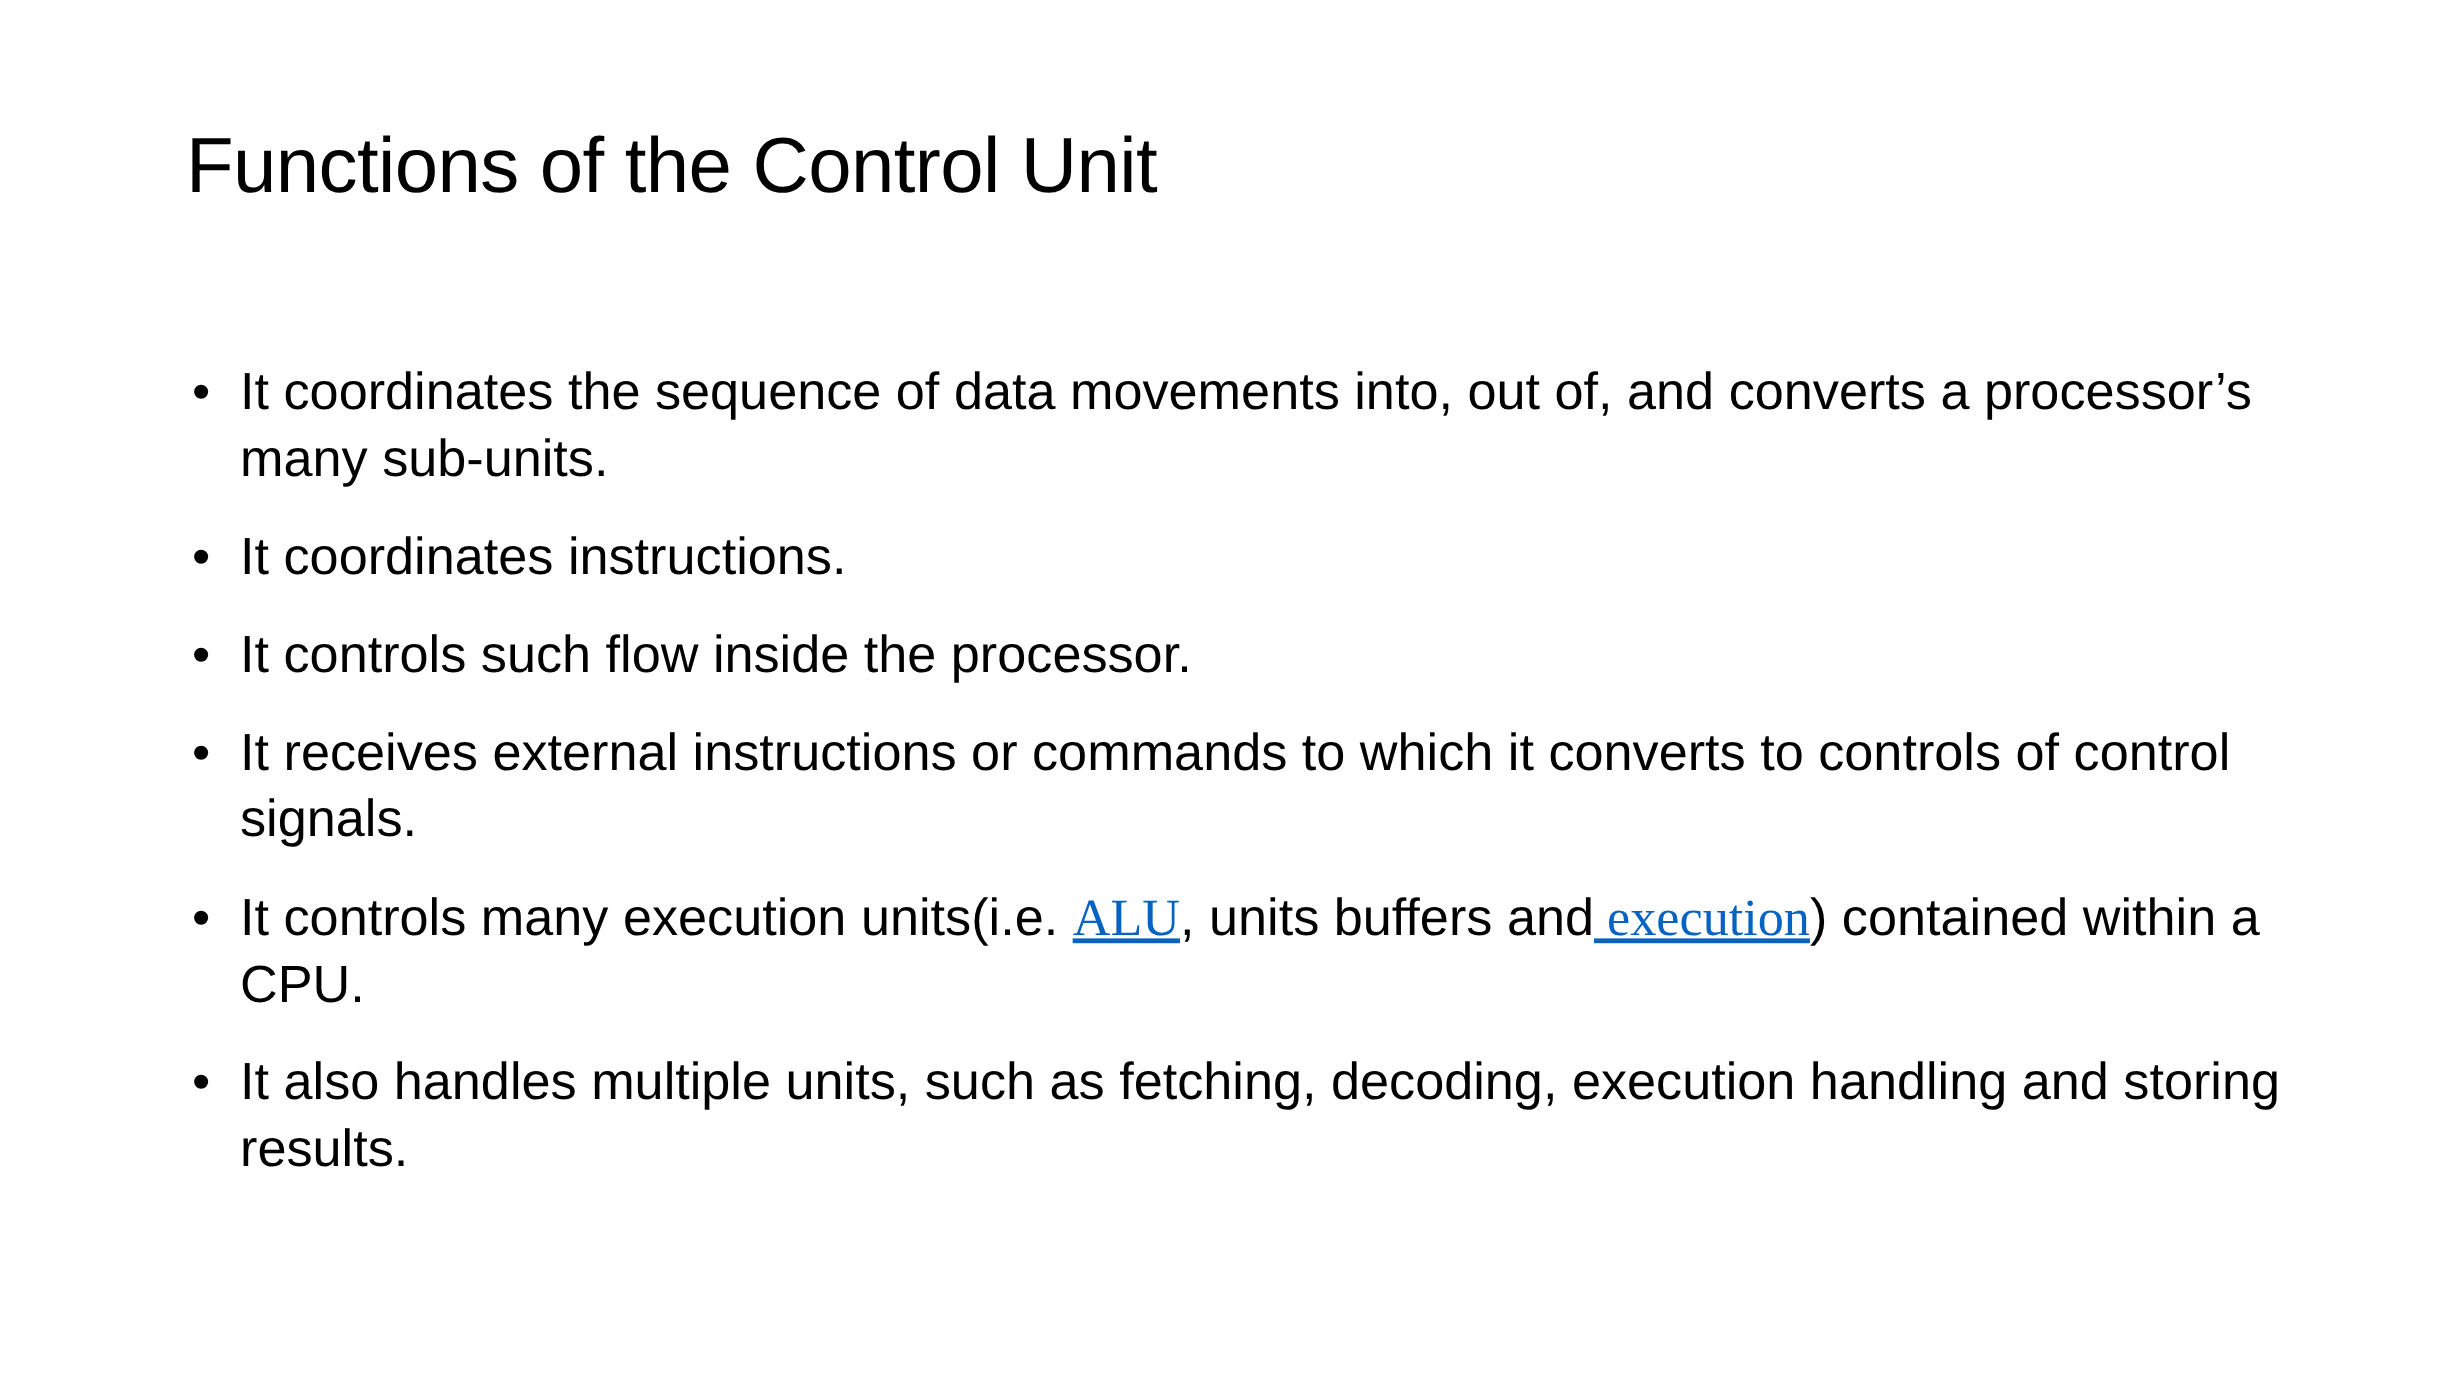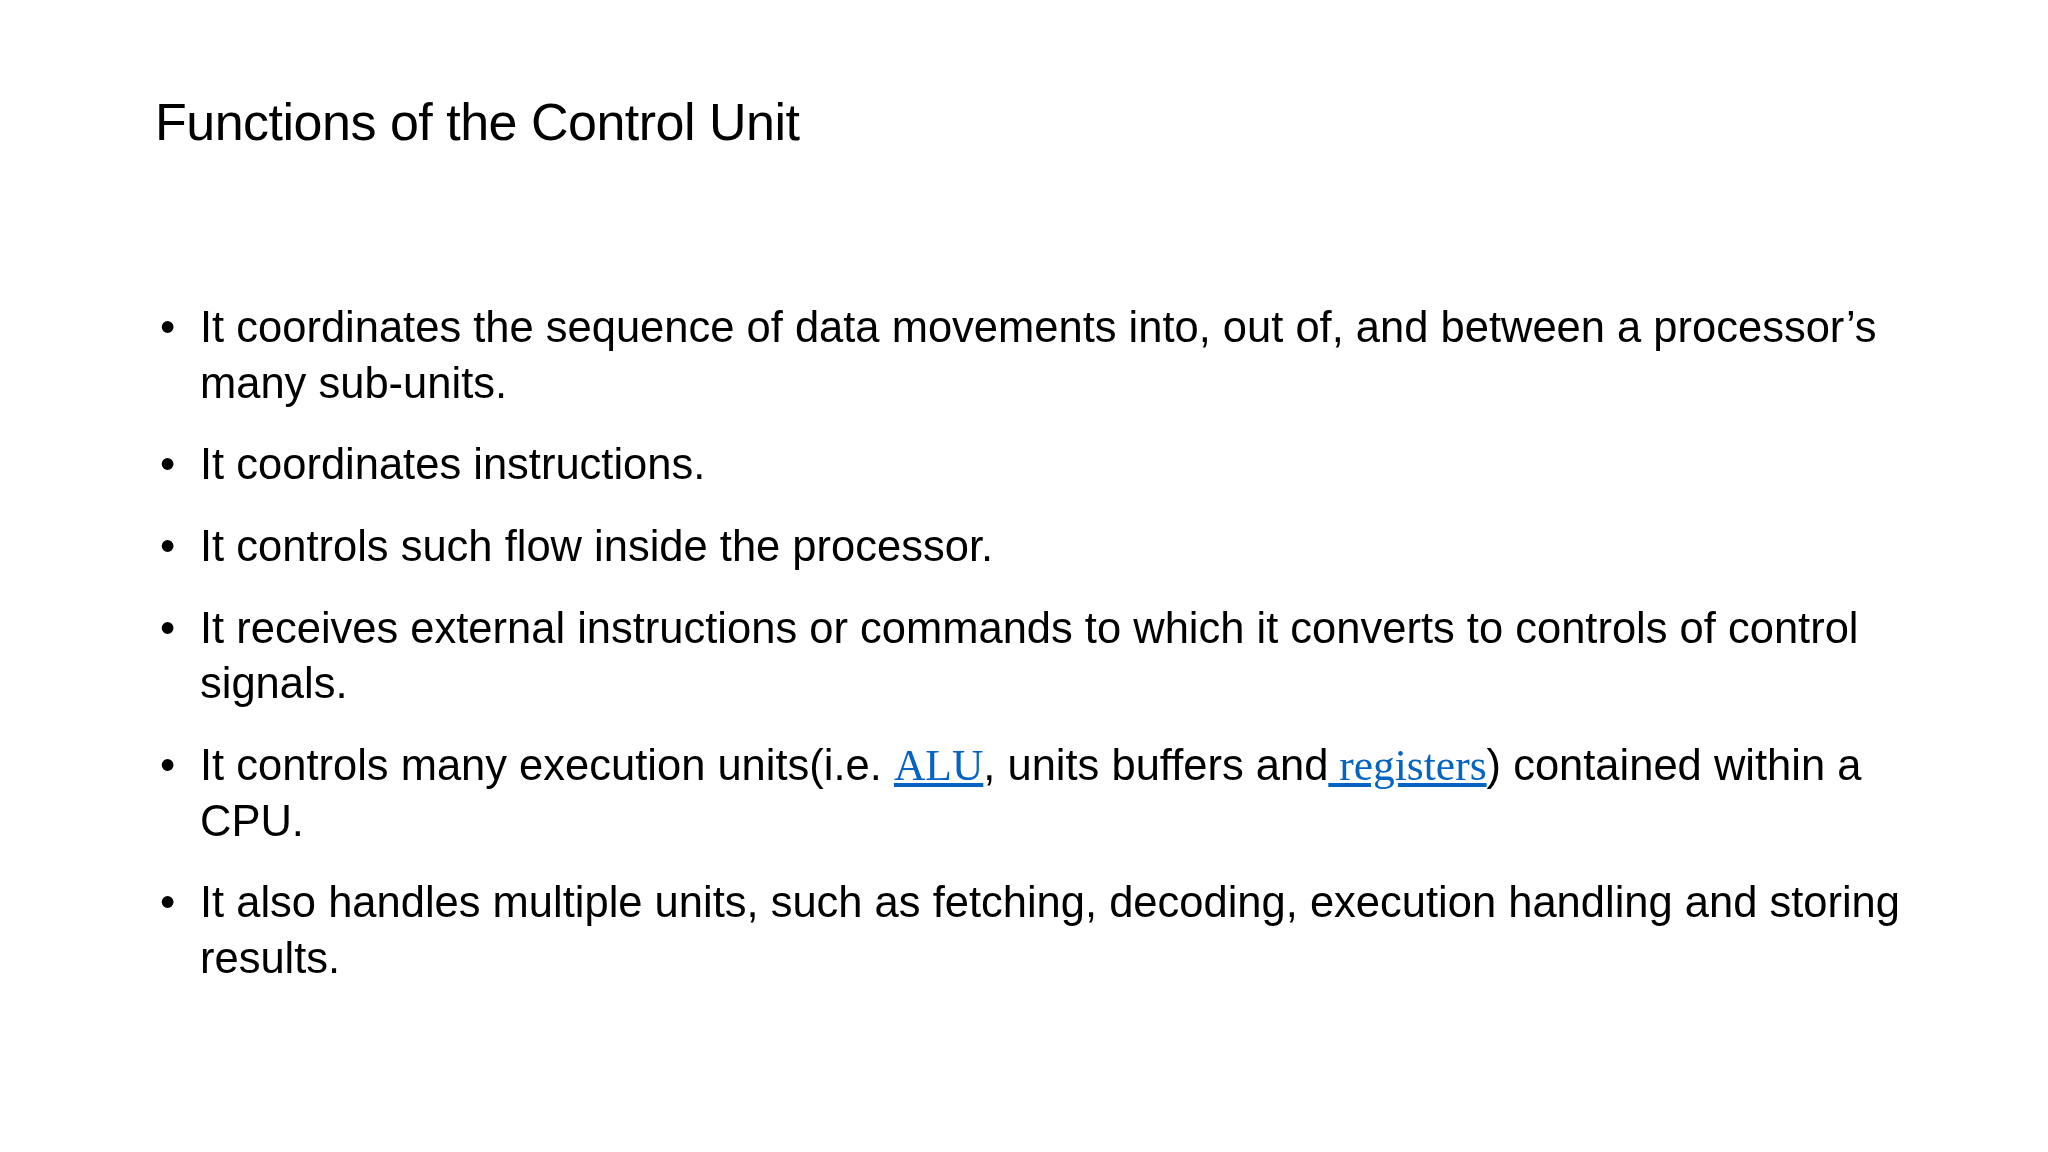--- a/index.html
+++ b/index.html
@@ -18,21 +18,21 @@
     height: 1152px;
     background: #ffffff;
     overflow: hidden;
     box-sizing: border-box;
   }
   .slide-title {
     position: absolute;
     left: 155px;
     top: 58px;
     width: 1760px;
-    font-size: 52px;
+    font-size: 65px;
     line-height: 1.12;
     font-weight: 400;
     letter-spacing: -0.5px;
     color: #000000;
     white-space: nowrap;
   }
   .body-block {
     position: absolute;
     left: 152px;
     top: 300px;
@@ -74,42 +74,42 @@
 <body>
 
 <div class="slide">
 
   <h1 class="slide-title">Functions of the Control Unit</h1>
 
   <div class="body-block">
 
     <div class="bullet-item">
       <span class="bullet-marker">•</span>
-      <span class="bullet-text">It coordinates the sequence of data movements into, out of, and between a processor’s many sub-units.</span>
+      <span class="bullet-text">It coordinates the sequence of data movements into, out of, and converts a processor’s many sub-units.</span>
     </div>
 
     <div class="bullet-item">
       <span class="bullet-marker">•</span>
       <span class="bullet-text">It coordinates instructions.</span>
     </div>
 
     <div class="bullet-item">
       <span class="bullet-marker">•</span>
       <span class="bullet-text">It controls such flow inside the processor.</span>
     </div>
 
     <div class="bullet-item">
       <span class="bullet-marker">•</span>
       <span class="bullet-text">It receives external instructions or commands to which it converts to controls of control signals.</span>
     </div>
 
     <div class="bullet-item">
       <span class="bullet-marker">•</span>
       <span class="bullet-text">
-        <span>It controls many execution units(i.e. </span><a href="#" class="slide-link">ALU</a><span>, units buffers and</span><a href="#" class="slide-link"> registers</a><span>) contained within a CPU.</span>
+        <span>It controls many execution units(i.e. </span><a href="#" class="slide-link">ALU</a><span>, units buffers and</span><a href="#" class="slide-link"> execution</a><span>) contained within a CPU.</span>
       </span>
     </div>
 
     <div class="bullet-item">
       <span class="bullet-marker">•</span>
       <span class="bullet-text">It also handles multiple units, such as fetching, decoding, execution handling and storing results.</span>
     </div>
 
   </div>
 </div>

